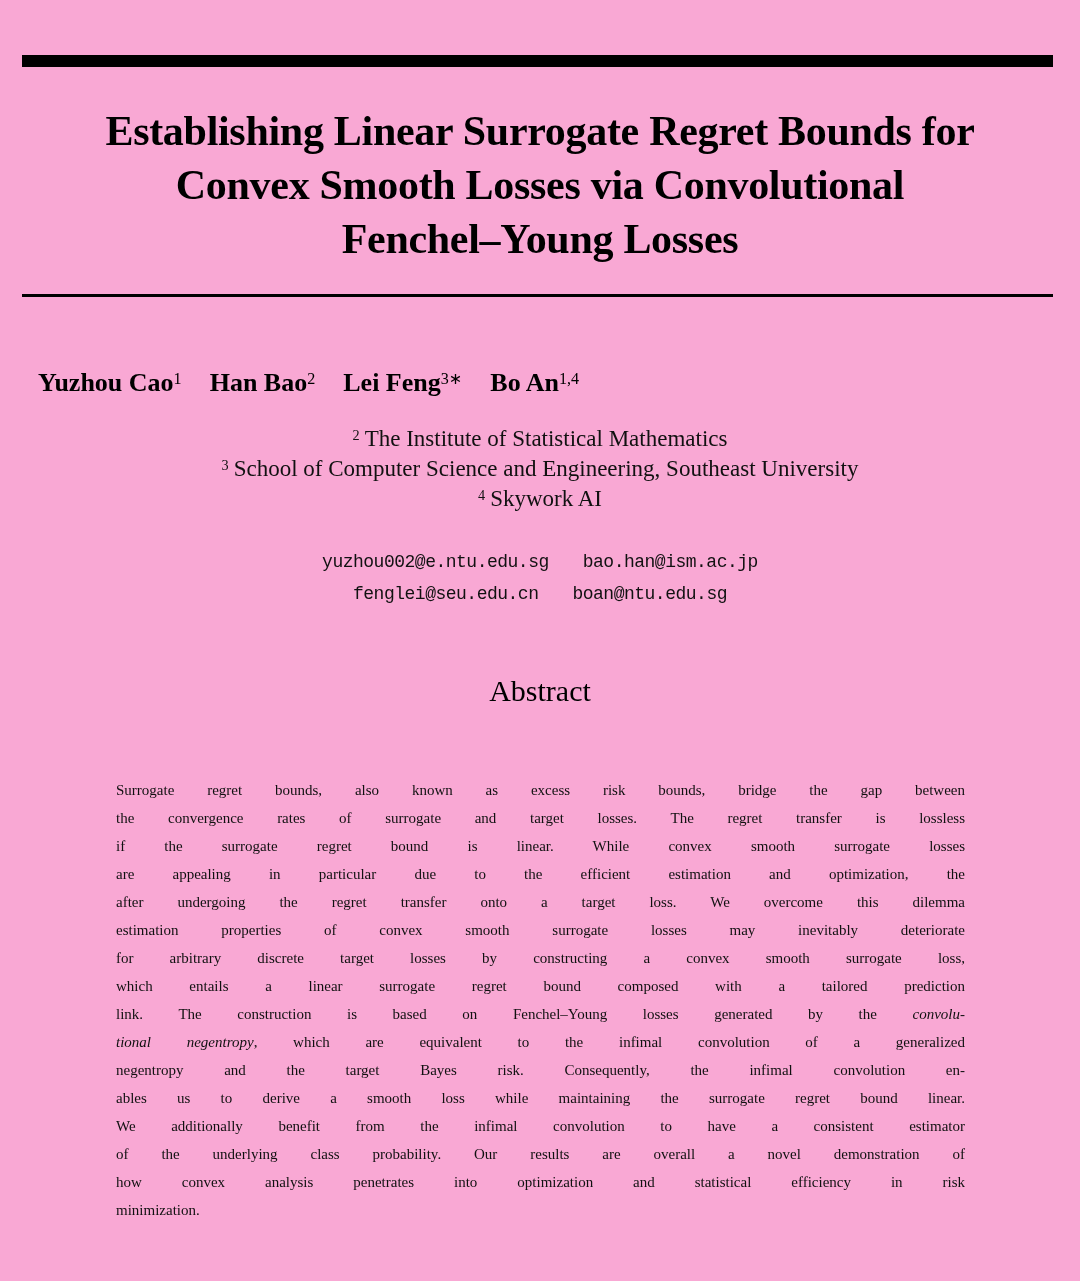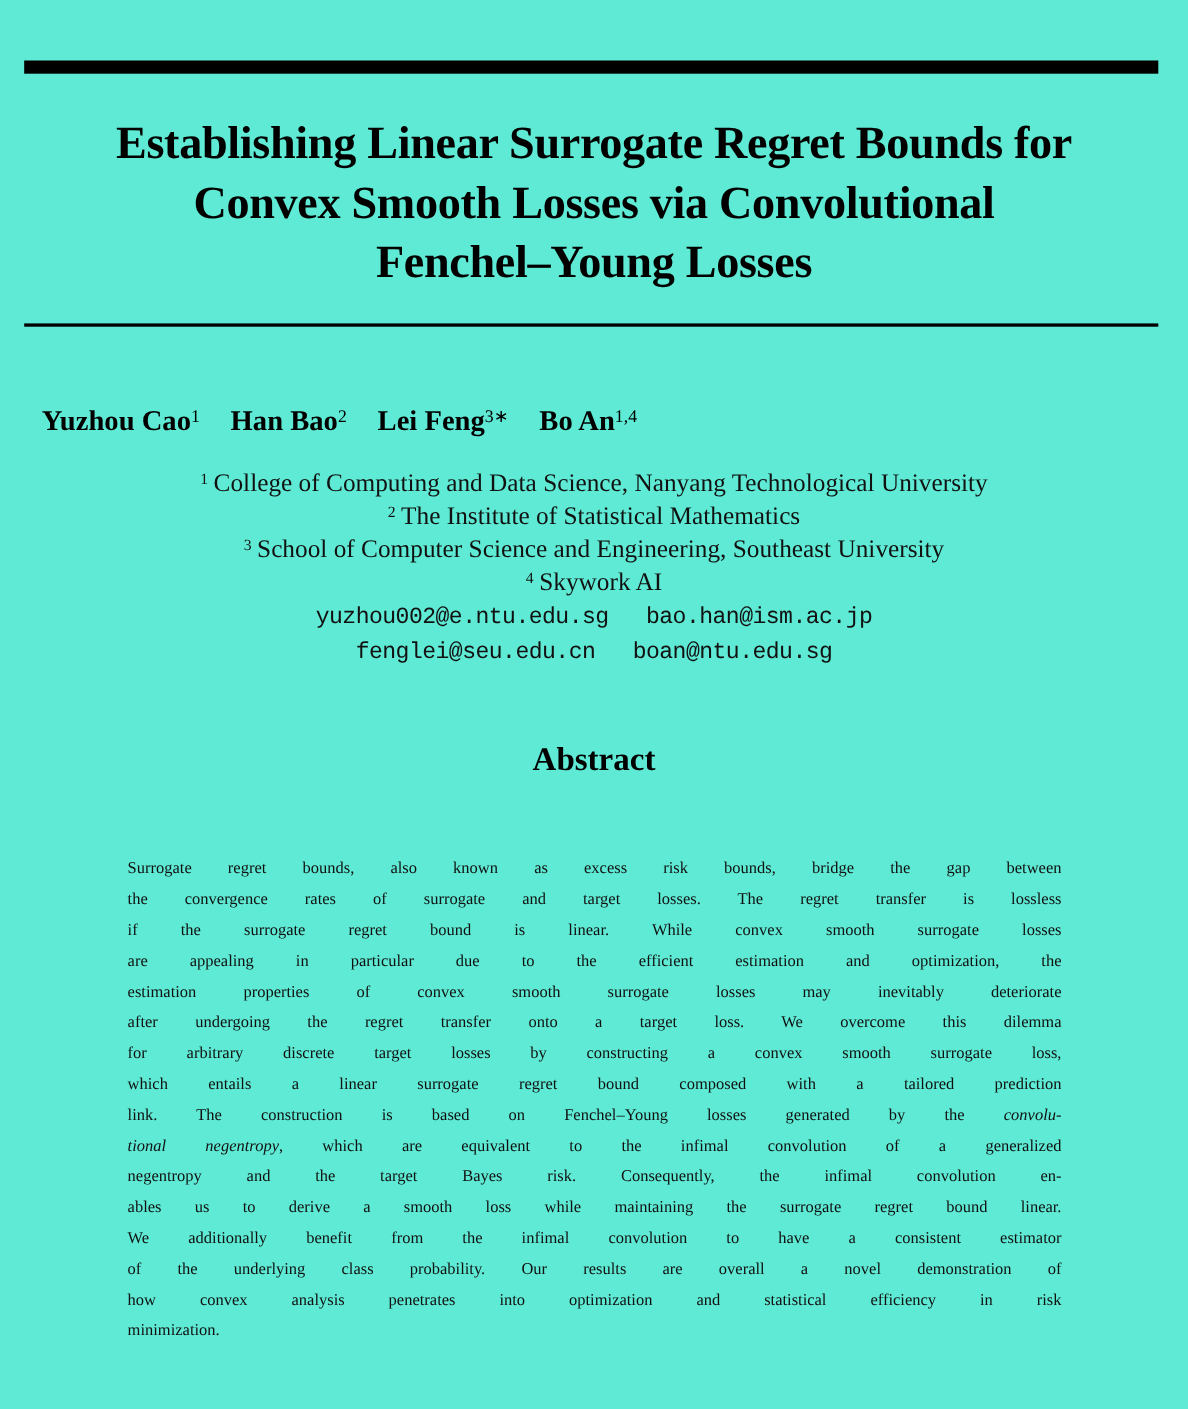--- a/index.html
+++ b/index.html
@@ -1,20 +1,20 @@
 <!DOCTYPE html>
 <html><head>
 <meta charset="utf-8">
 <style>
   html, body { margin: 0; padding: 0; background: #ffffff; }
   .page {
     position: relative;
     width: 1080px;
     height: 1281px;
-    background: #5eead4;
+    background: #f9a8d4;
     font-family: "Liberation Serif", serif;
     color: #0d0d0d;
     overflow: hidden;
   }
   .rule { position: absolute; background: #000000; }
   .rule.top { left: 22px; top: 55px;  width: 1031px; height: 12px; }
   .rule.mid { left: 22px; top: 294px; width: 1031px; height: 3px;  }
 
   .title {
     position: absolute; left: 0; width: 100%; top: 104px;
@@ -36,27 +36,27 @@
 
   .affils {
     position: absolute; left: 0; width: 100%; top: 424px;
     text-align: center; font-size: 23px; line-height: 30px; color: #111;
   }
   .affil-text { margin-left: 5px; }
 
   .emails {
     position: absolute; left: 0; width: 100%; top: 546px;
     text-align: center; font-family: "Liberation Mono", monospace;
-    font-size: 21px; line-height: 32px; color: #111; letter-spacing: -0.5px;
+    font-size: 18px; line-height: 32px; color: #111; letter-spacing: -0.5px;
   }
   .email + .email { margin-left: 34px; }
 
   .abs-heading {
     position: absolute; left: 0; width: 100%; top: 674px;
-    text-align: center; font-weight: bold; font-size: 30px; color: #000;
+    text-align: center; font-weight: normal; font-size: 30px; color: #000;
   }
 
   .abstract {
     position: absolute; left: 116px; top: 776px; width: 849px;
     font-size: 15px; color: #111;
   }
   .abs-line {
     height: 28px; line-height: 28px;
     text-align: justify; text-align-last: justify;
   }
@@ -73,40 +73,39 @@
       <div>Establishing Linear Surrogate Regret Bounds for</div>
       <div>Convex Smooth Losses via Convolutional</div>
       <div>Fenchel–Young Losses</div>
     </div>
 
   <div class="rule mid"></div>
 
   <div class="authors" id="authors"><span class="author"><span>Yuzhou Cao</span><sup>1</sup></span><span class="author"><span>Han Bao</span><sup>2</sup></span><span class="author"><span>Lei Feng</span><sup>3∗</sup></span><span class="author"><span>Bo An</span><sup>1,4</sup></span></div>
 
   <div class="affils" id="affils">
-      <div class="affil"><sup>1</sup><span class="affil-text">College of Computing and Data Science, Nanyang Technological University</span></div>
       <div class="affil"><sup>2</sup><span class="affil-text">The Institute of Statistical Mathematics</span></div>
       <div class="affil"><sup>3</sup><span class="affil-text">School of Computer Science and Engineering, Southeast University</span></div>
       <div class="affil"><sup>4</sup><span class="affil-text">Skywork AI</span></div>
     </div>
 
   <div class="emails" id="emails">
       <div class="email-line"><span class="email">yuzhou002@e.ntu.edu.sg</span><span class="email">bao.han@ism.ac.jp</span></div>
       <div class="email-line"><span class="email">fenglei@seu.edu.cn</span><span class="email">boan@ntu.edu.sg</span></div>
     </div>
 
   <div class="abs-heading">Abstract</div>
 
   <div class="abstract" id="abstract">
       <div class="abs-line"><span>Surrogate regret bounds, also known as excess risk bounds, bridge the gap between</span></div>
       <div class="abs-line"><span>the convergence rates of surrogate and target losses. The regret transfer is lossless</span></div>
       <div class="abs-line"><span>if the surrogate regret bound is linear. While convex smooth surrogate losses</span></div>
       <div class="abs-line"><span>are appealing in particular due to the efficient estimation and optimization, the</span></div>
+      <div class="abs-line"><span>after undergoing the regret transfer onto a target loss. We overcome this dilemma</span></div>
       <div class="abs-line"><span>estimation properties of convex smooth surrogate losses may inevitably deteriorate</span></div>
-      <div class="abs-line"><span>after undergoing the regret transfer onto a target loss. We overcome this dilemma</span></div>
       <div class="abs-line"><span>for arbitrary discrete target losses by constructing a convex smooth surrogate loss,</span></div>
       <div class="abs-line"><span>which entails a linear surrogate regret bound composed with a tailored prediction</span></div>
       <div class="abs-line"><span>link. The construction is based on Fenchel–Young losses generated by the </span><span class="em">convolu-</span></div>
       <div class="abs-line"><span class="em">tional negentropy</span><span>, which are equivalent to the infimal convolution of a generalized</span></div>
       <div class="abs-line"><span>negentropy and the target Bayes risk. Consequently, the infimal convolution en-</span></div>
       <div class="abs-line"><span>ables us to derive a smooth loss while maintaining the surrogate regret bound linear.</span></div>
       <div class="abs-line"><span>We additionally benefit from the infimal convolution to have a consistent estimator</span></div>
       <div class="abs-line"><span>of the underlying class probability. Our results are overall a novel demonstration of</span></div>
       <div class="abs-line"><span>how convex analysis penetrates into optimization and statistical efficiency in risk</span></div>
       <div class="abs-line last"><span>minimization.</span></div>

